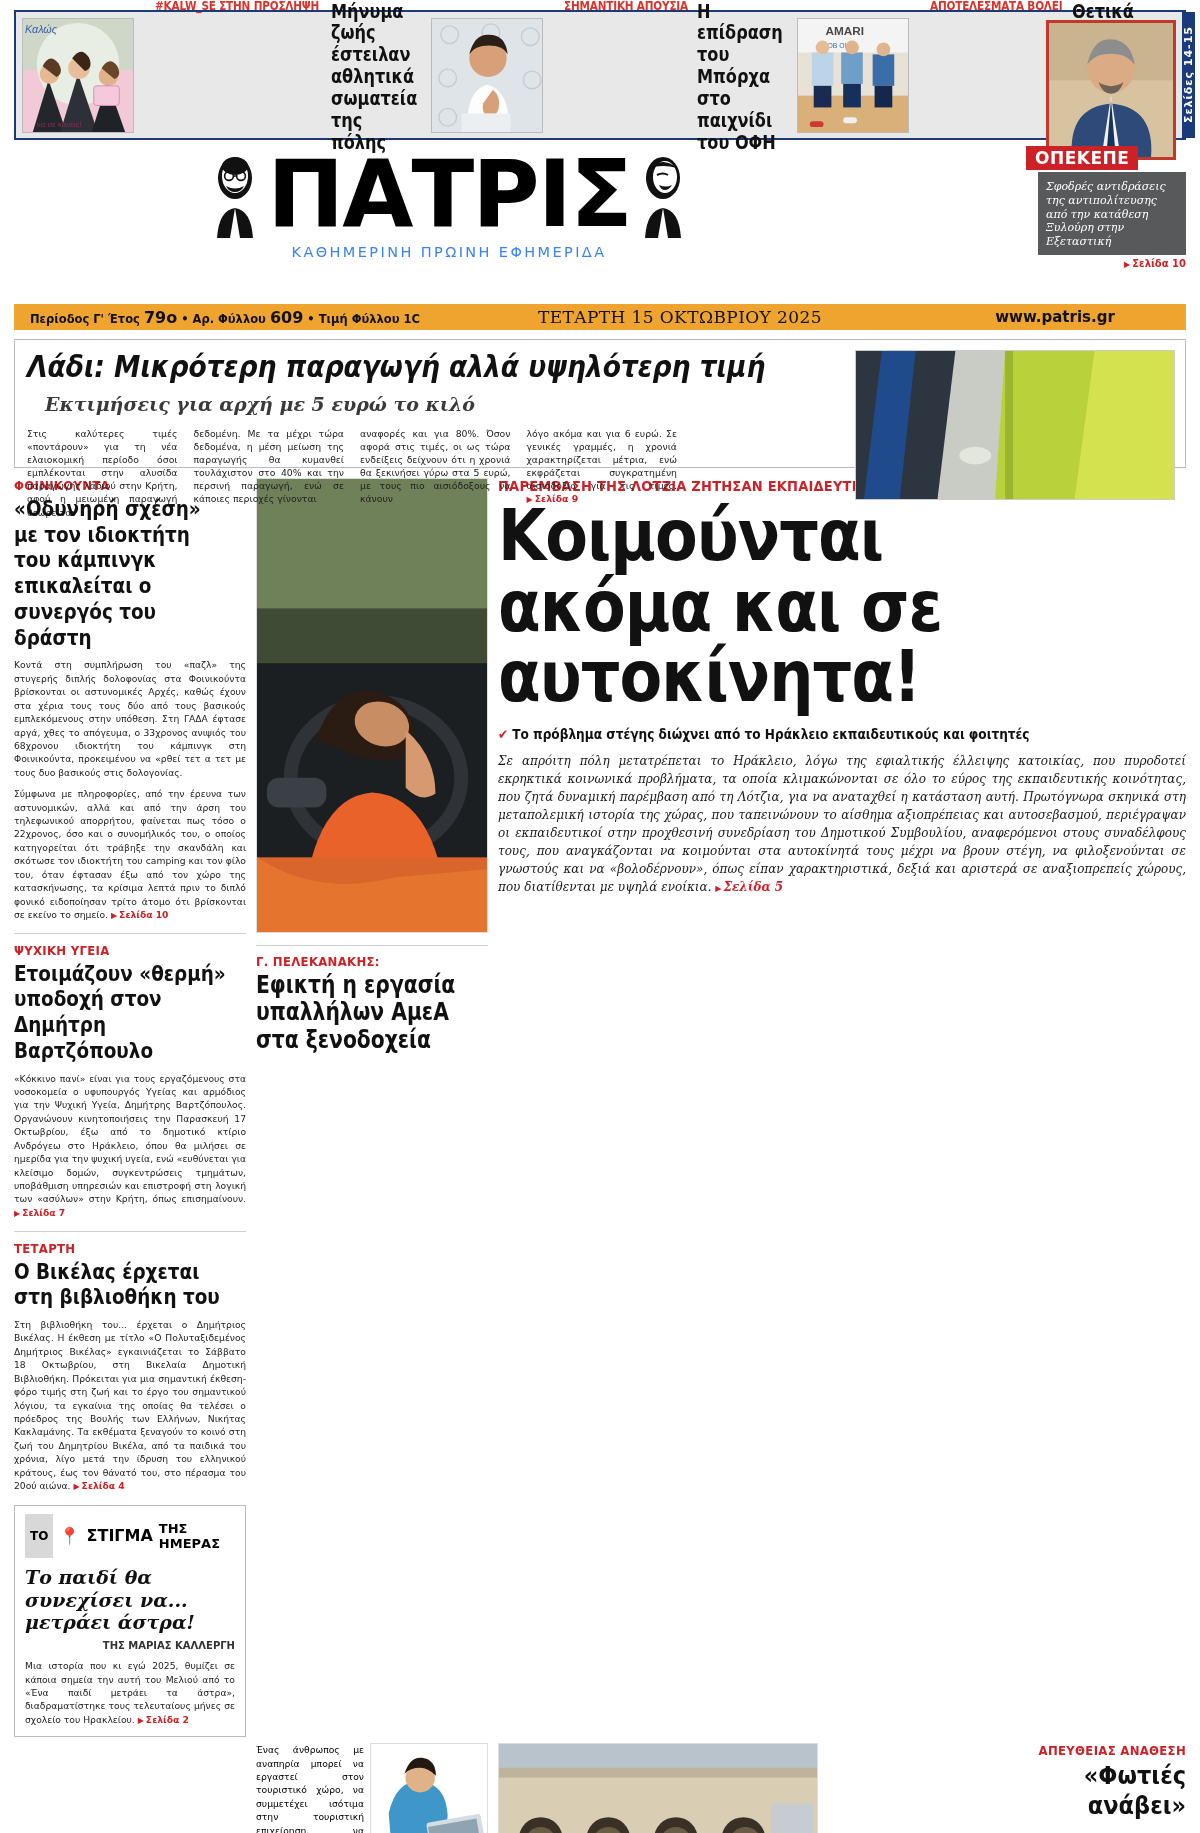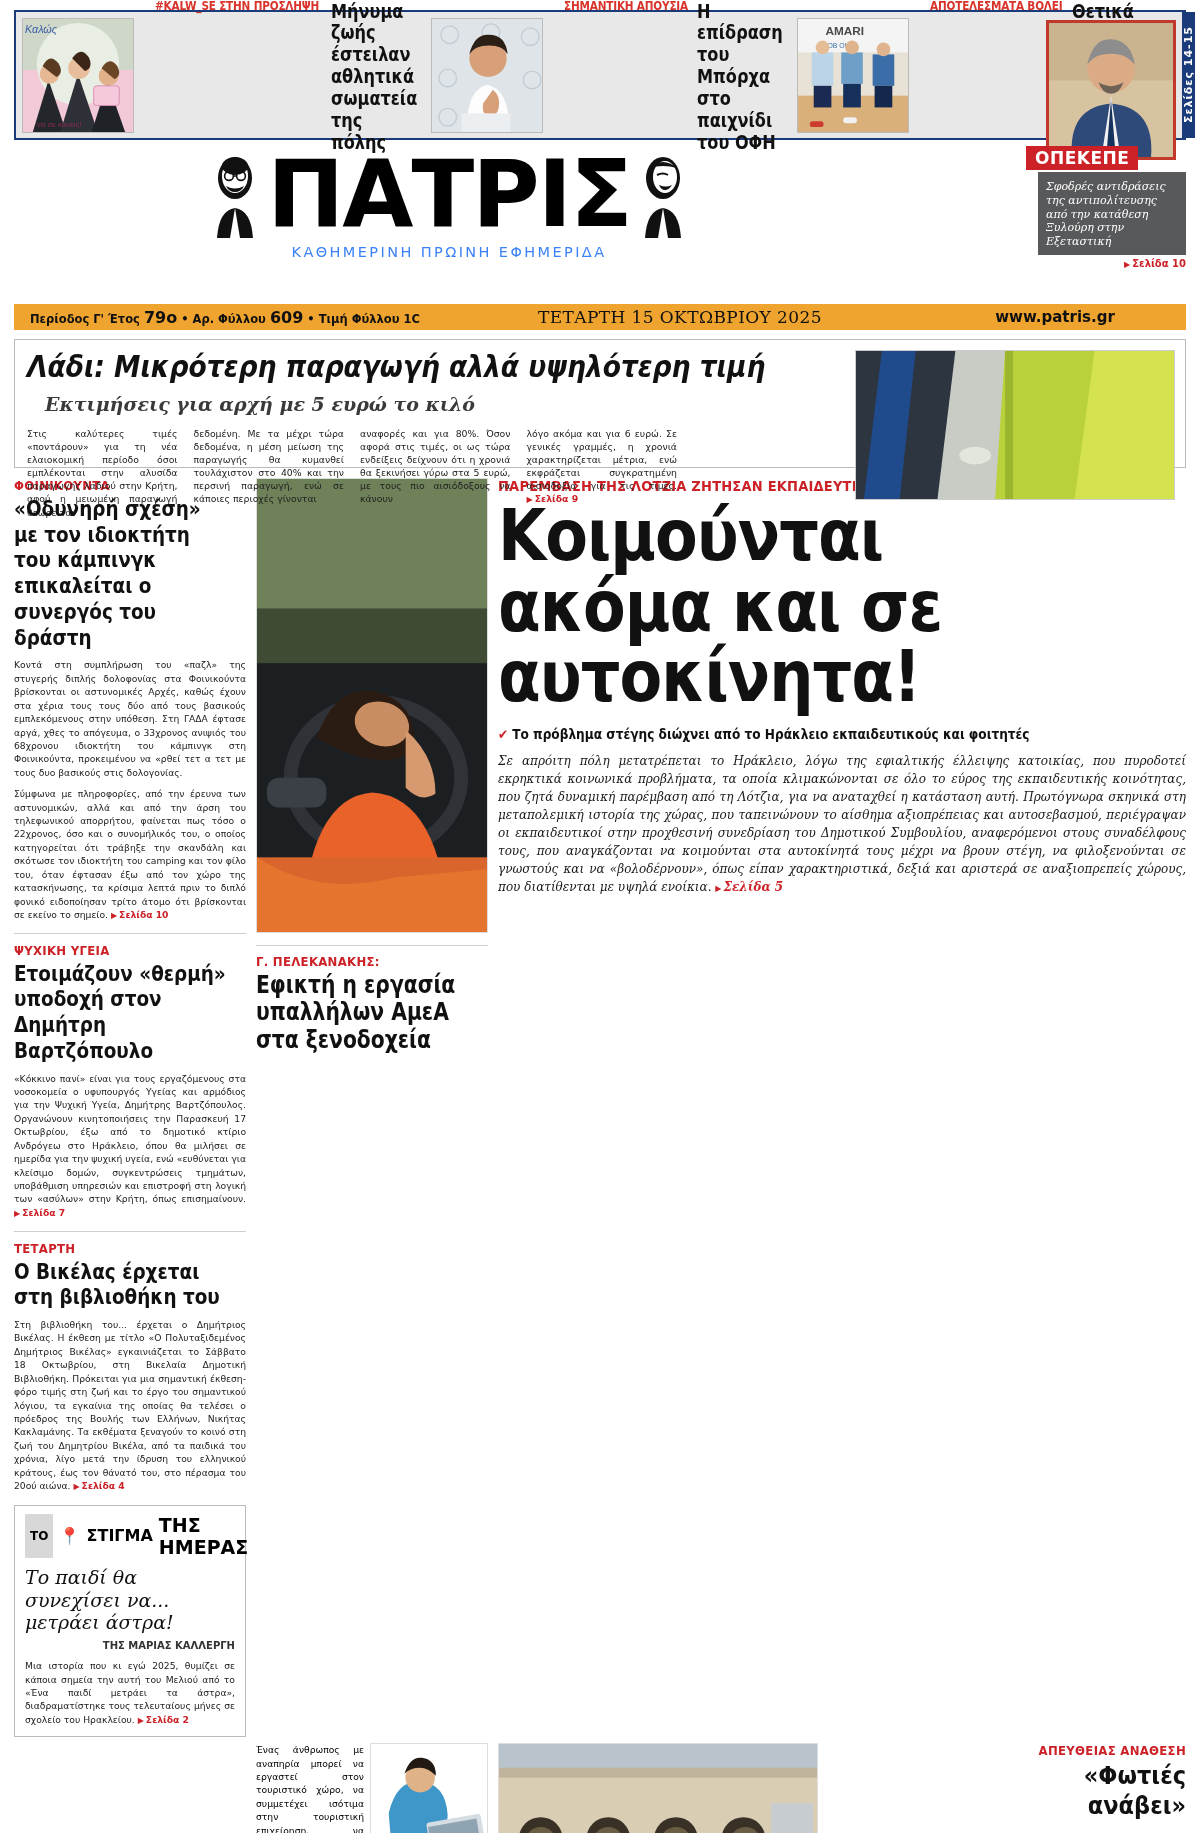--- a/index.html
+++ b/index.html
@@ -178,21 +178,21 @@
     font-size: 25px; font-weight: 700; line-height: 1.2; color: #111; text-align: right;
     font-family: "DejaVu Sans Condensed", "Liberation Sans Narrow", "Liberation Sans", sans-serif;
   }
 
   
   .stigma-box { border: 1px solid #bbb; margin-top: 12px; padding: 8px 10px 10px 10px; }
   .stigma-head { display: flex; align-items: center; gap: 6px; font-weight: 700; font-size: 16px; }
   .stigma-to { background: #d8d8d8; padding: 15px 5px; font-size: 12px; }
   .pin { color: #cc2127; font-size: 17px; }
   .stigma-title {
-    font-size: 19px; font-style: italic; font-weight: 400; line-height: 1.2; margin-top: 8px;
+    font-size: 19px; font-style: italic; font-weight: 700; line-height: 1.2; margin-top: 8px;
     font-family: "DejaVu Serif", "Liberation Serif", serif; color: #111;
   }
   .stigma-by { font-size: 10px; font-weight: 700; text-align: right; margin-top: 6px; color: #333; }
   svg { display: block; }
 </style>
 </head>
 <body>
 
 <div class="page">
 
@@ -411,21 +411,21 @@
           <span>Στη βιβλιοθήκη του... έρχεται ο Δημήτριος Βικέλας. Η έκθεση με τίτλο «Ο Πολυταξιδεμένος Δημήτριος Βικέλας» εγκαινιάζεται το Σάββατο 18 Οκτωβρίου, στη Βικελαία Δημοτική Βιβλιοθήκη. Πρόκειται για μια σημαντική έκθεση-φόρο τιμής στη ζωή και το έργο του σημαντικού λόγιου, τα εγκαίνια της οποίας θα τελέσει ο πρόεδρος της Βουλής των Ελλήνων, Νικήτας Κακλαμάνης. Τα εκθέματα ξεναγούν το κοινό στη ζωή του Δημητρίου Βικέλα, από τα παιδικά του χρόνια, λίγο μετά την ίδρυση του ελληνικού κράτους, έως τον θάνατό του, στο πέρασμα του 20ού αιώνα.</span>
           <span class="selida">Σελίδα 4</span>
         </div>
       </div>
 
       <div class="stigma-box">
         <div class="stigma-head">
           <span class="stigma-to">ΤΟ</span>
           <span class="pin">📍</span>
           <span>ΣΤΙΓΜΑ</span>
-          <span style="font-size:19px">ΤΗΣ ΗΜΕΡΑΣ</span>
+          <span style="font-size:13px">ΤΗΣ ΗΜΕΡΑΣ</span>
         </div>
         <div class="stigma-title">Το παιδί θα συνεχίσει να... μετράει άστρα!</div>
         <div class="stigma-by">ΤΗΣ ΜΑΡΙΑΣ ΚΑΛΛΕΡΓΗ</div>
         <div class="story-body">
           <span>Μια ιστορία που κι εγώ 2025, θυμίζει σε κάποια σημεία την αυτή του Μελιού από το «Ένα παιδί μετράει τα άστρα», διαδραματίστηκε τους τελευταίους μήνες σε σχολείο του Ηρακλείου.</span>
           <span class="selida">Σελίδα 2</span>
         </div>
       </div>
     </div>
 

